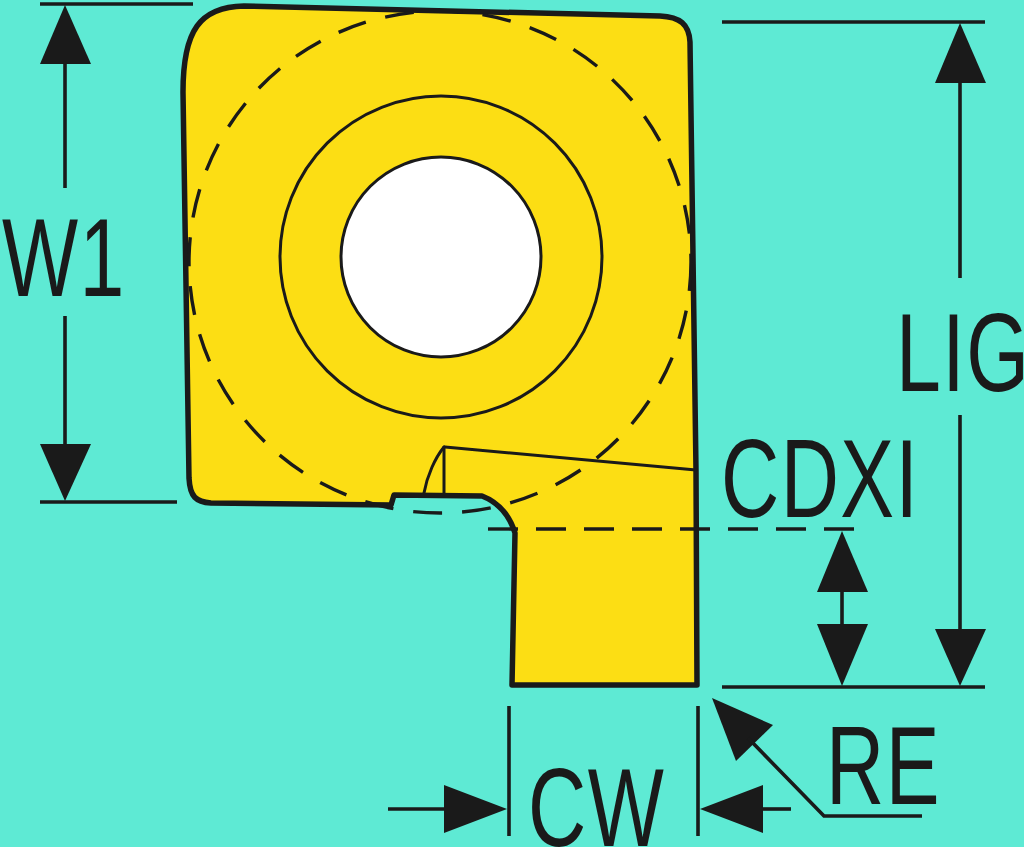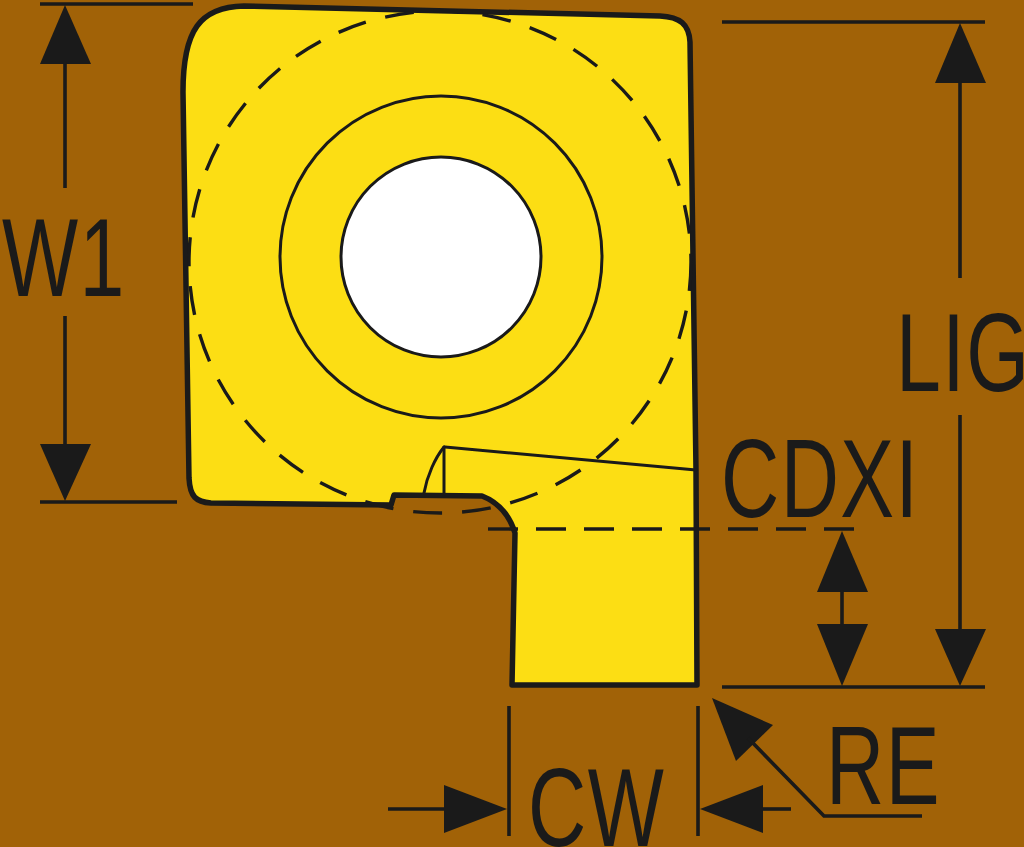--- a/index.html
+++ b/index.html
@@ -1,20 +1,20 @@
 <!DOCTYPE html>
 <html><head>
 <meta charset="utf-8">
 <style>
   html, body { margin: 0; padding: 0; background: #ffffff; }
   .canvas {
     position: relative;
     width: 1024px;
     height: 847px;
-    background: #a16207;
+    background: #5eead4;
     overflow: hidden;
   }
   svg { display: block; }
   .outline   { stroke: #1a1a1a; stroke-width: 5.5; stroke-linejoin: round; }
   .thin      { stroke: #1a1a1a; stroke-width: 3;   fill: none; stroke-linecap: round; }
   .ring      { stroke: #1a1a1a; stroke-width: 3;   fill: none; }
   .hole      { stroke: #1a1a1a; stroke-width: 3;   fill: #ffffff; }
   .dim       { stroke: #1a1a1a; stroke-width: 3.6; fill: none; }
   .dashline  { stroke: #1a1a1a; stroke-width: 3.4; fill: none; }
   .arrow     { fill: #1a1a1a; stroke: none; }

